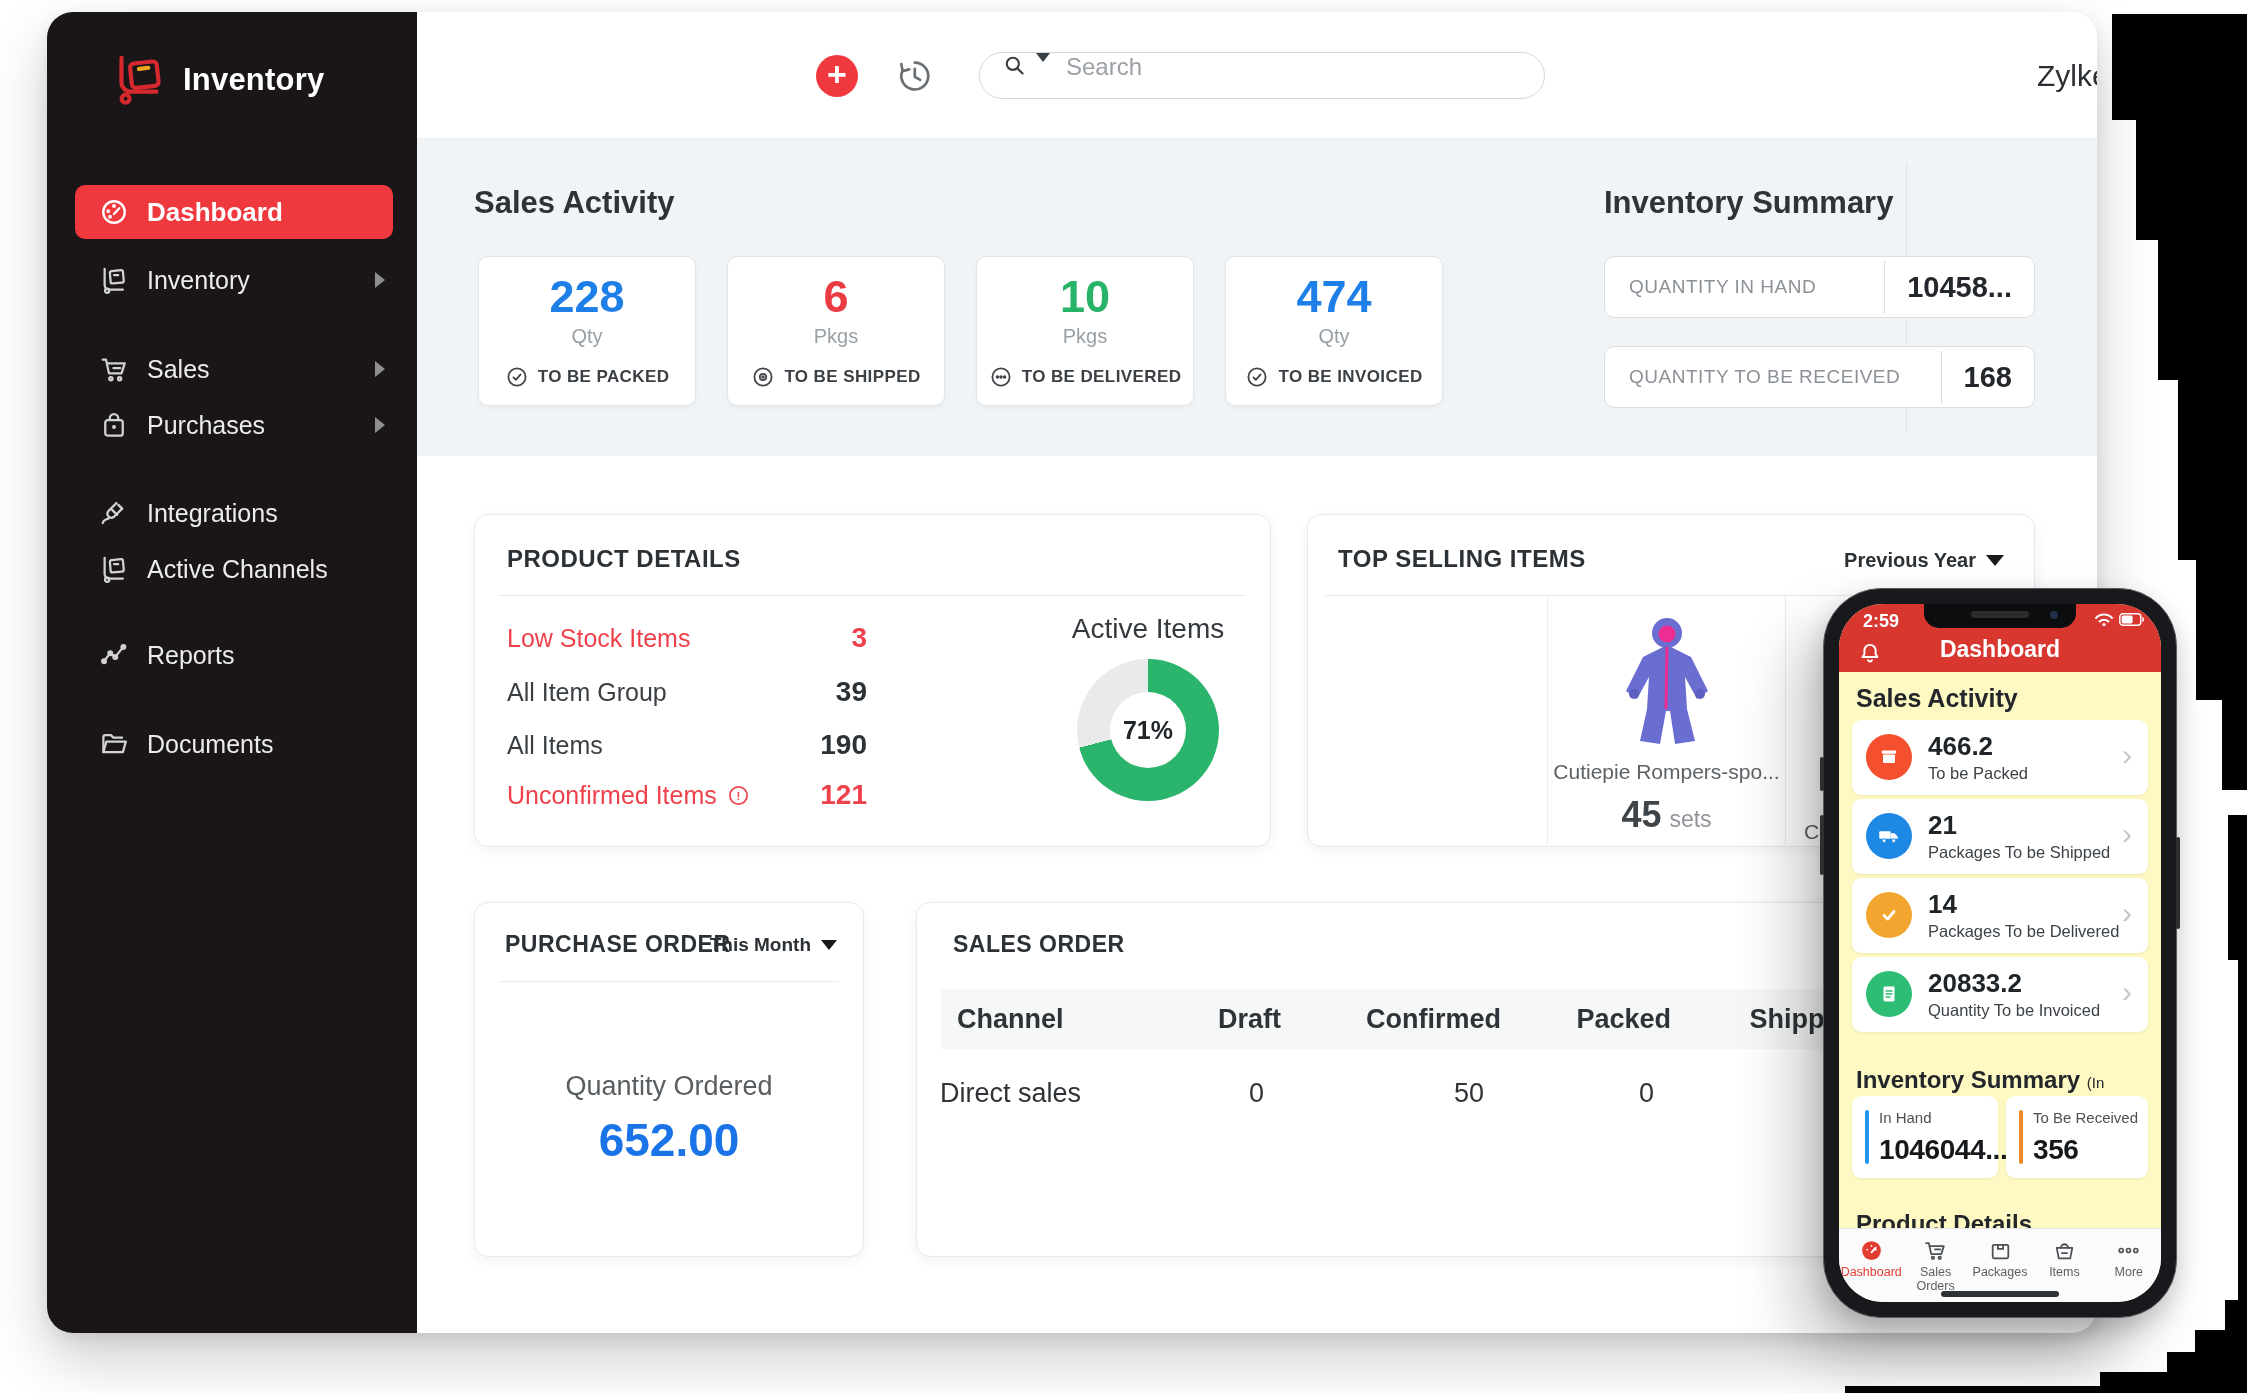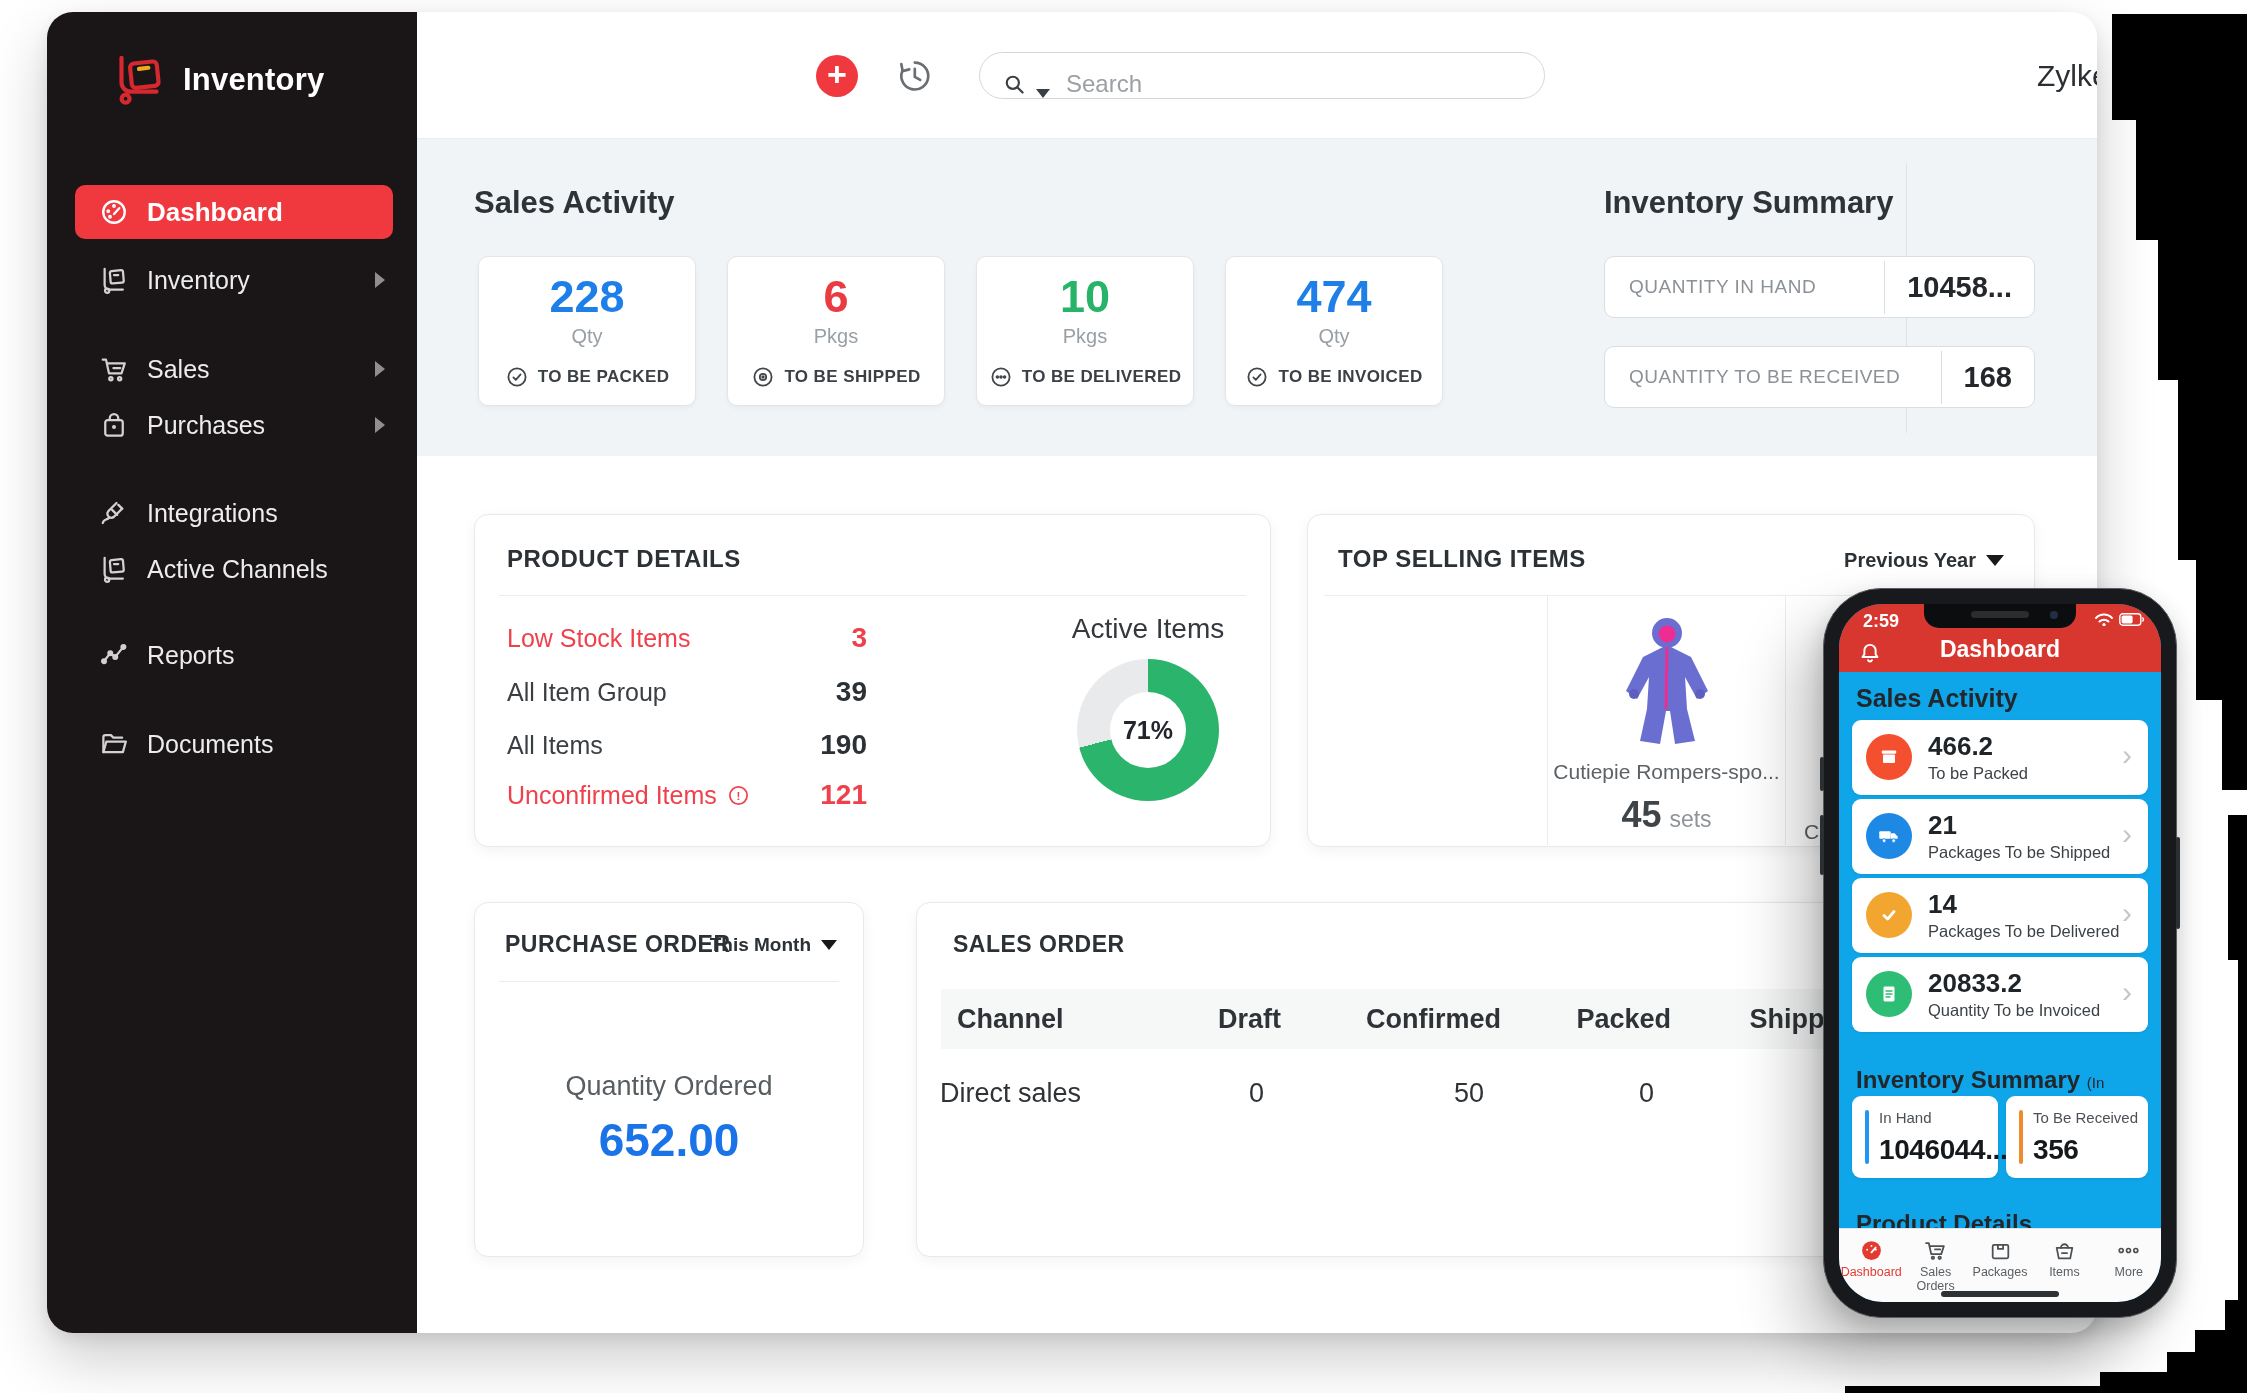--- a/index.html
+++ b/index.html
@@ -28,21 +28,21 @@
     border-left:10px solid #8f8f8f; position:absolute; right:8px; }
 
   
   .topbar { position:absolute; left:370px; top:0; right:0; height:127px; background:#fff;
     border-bottom:1px solid #ececec; }
   .plus-btn { position:absolute; left:399px; top:43px; width:42px; height:42px; border-radius:50%;
     background:#f0383f; color:#fff; font-size:34px; display:flex; align-items:center; justify-content:center;
     cursor:pointer; font-weight:bold; line-height:1; padding-bottom:4px; }
   .hist-btn { position:absolute; left:478px; top:45px; width:38px; height:38px; cursor:pointer; }
   .search { position:absolute; left:562px; top:40px; width:566px; height:47px; border:1.6px solid #d4d6d8;
-    border-radius:24px; display:flex; align-items:flex-end; background:#fff; }
+    border-radius:24px; display:flex; align-items:flex-start; background:#fff; }
   .search .mag { margin-left:22px; }
   .search .sc-caret { width:0; height:0; border-left:7px solid transparent; border-right:7px solid transparent;
     border-top:9px solid #3a3f44; margin-left:8px; }
   .search .ph { color:#9aa0a6; font-size:24px; margin-left:16px; }
   .org { position:absolute; left:1620px; top:0; height:127px; display:flex; align-items:center; cursor:pointer; }
   .org .nm { font-size:30px; color:#2b2f33; }
 
   
   .strip { position:absolute; left:370px; top:127px; right:0; height:317px; background:#f1f4f7; }
   .strip-title { position:absolute; font-size:31px; font-weight:bold; color:#2e3338; }
@@ -99,21 +99,21 @@
   .c2 { width:220px; text-align:right; }
   .c3 { width:170px; text-align:right; }
   .c4 { width:185px; text-align:right; }
 
   
   .phone { position:absolute; left:1823px; top:588px; width:354px; height:730px; z-index:3;
     background:#17191c; border-radius:58px; border:1px solid #5a5d61;
     box-shadow:-28px 36px 60px rgba(0,0,0,.22), 0 10px 24px rgba(0,0,0,.18); }
   .p-sbtn { position:absolute; background:#2c2f32; border-radius:3px; }
   .screen { position:absolute; left:15px; top:15px; right:15px; bottom:15px; border-radius:44px;
-    overflow:hidden; background:#0ea5e9; }
+    overflow:hidden; background:#fef9c3; }
   .p-red { position:absolute; left:0; top:0; right:0; height:68px; background:#d83730; }
   .notch { position:absolute; left:50%; transform:translateX(-50%); top:0; width:152px; height:24px;
     background:#0c0d0e; border-radius:0 0 15px 15px; }
   .notch .spk { position:absolute; left:50%; transform:translateX(-50%); top:7px; width:58px; height:7px;
     border-radius:4px; background:#2a2c2e; }
   .notch .cam { position:absolute; right:18px; top:7px; width:8px; height:8px; border-radius:50%; background:#1f2f46; }
   .p-time { position:absolute; left:24px; top:7px; color:#fff; font-size:18px; font-weight:bold; }
   .p-stat { position:absolute; right:16px; top:8px; display:flex; align-items:center; gap:5px; }
   .p-navtitle { position:absolute; left:0; right:0; bottom:9px; text-align:center; color:#fff;
     font-size:23px; font-weight:bold; }

